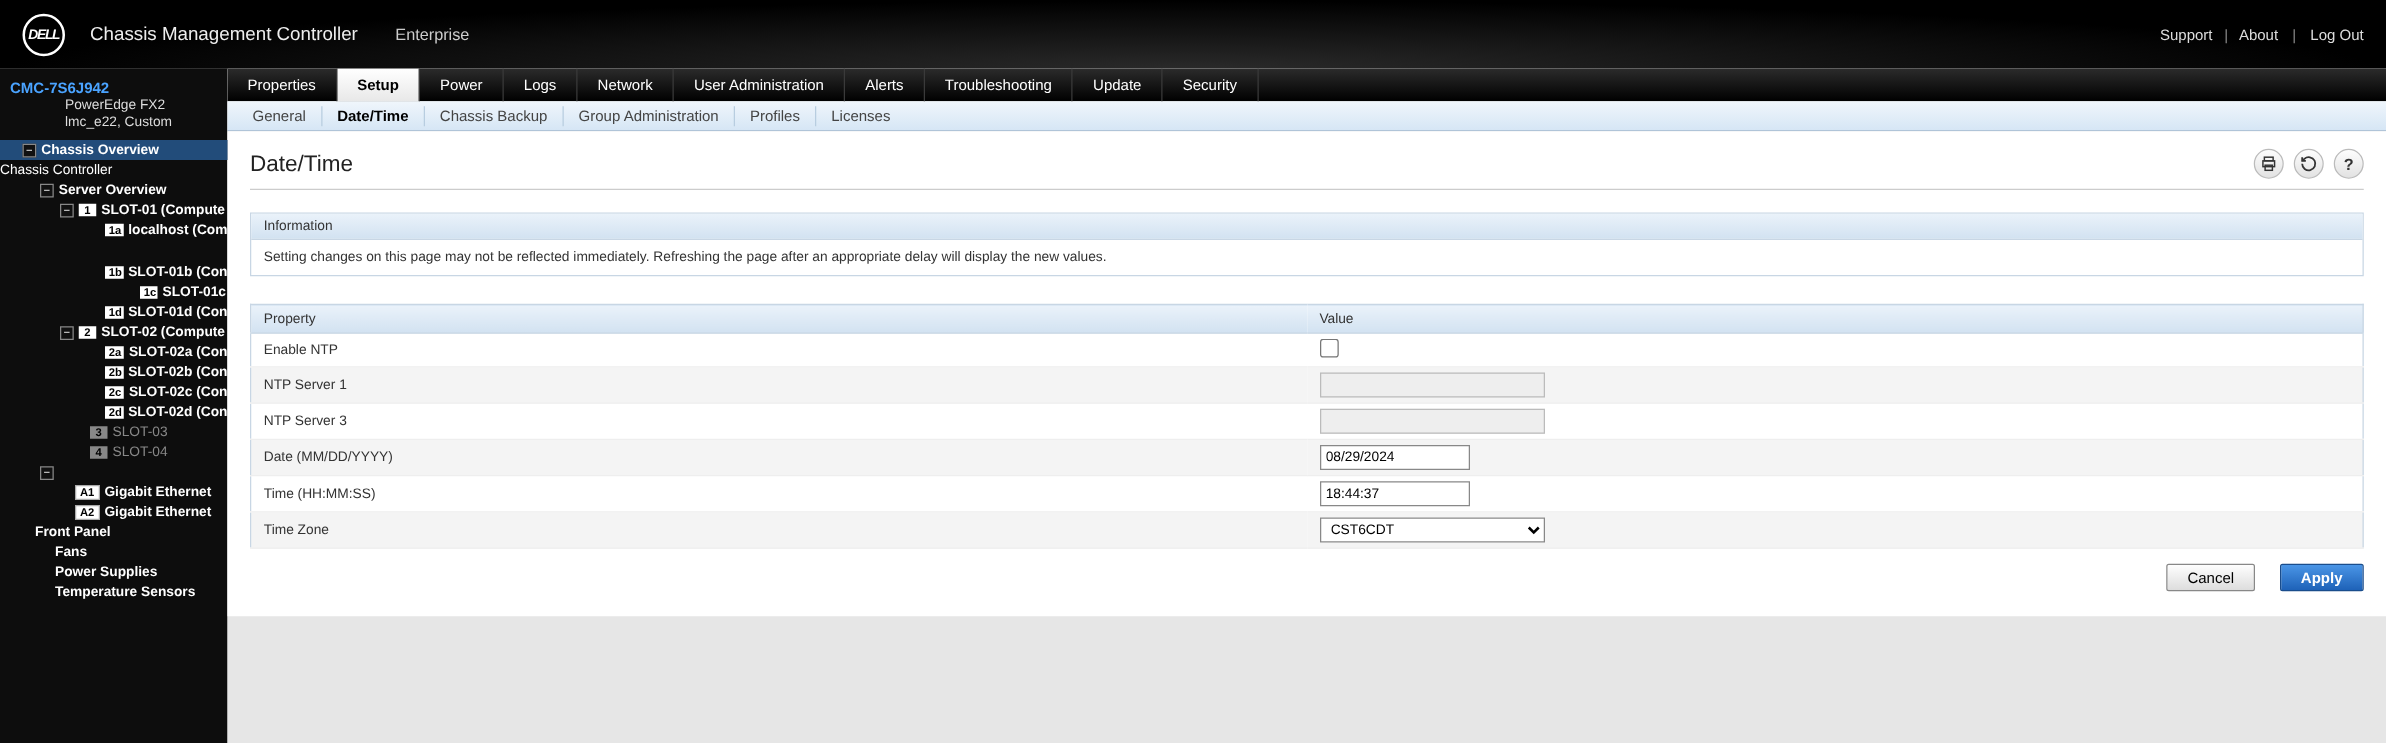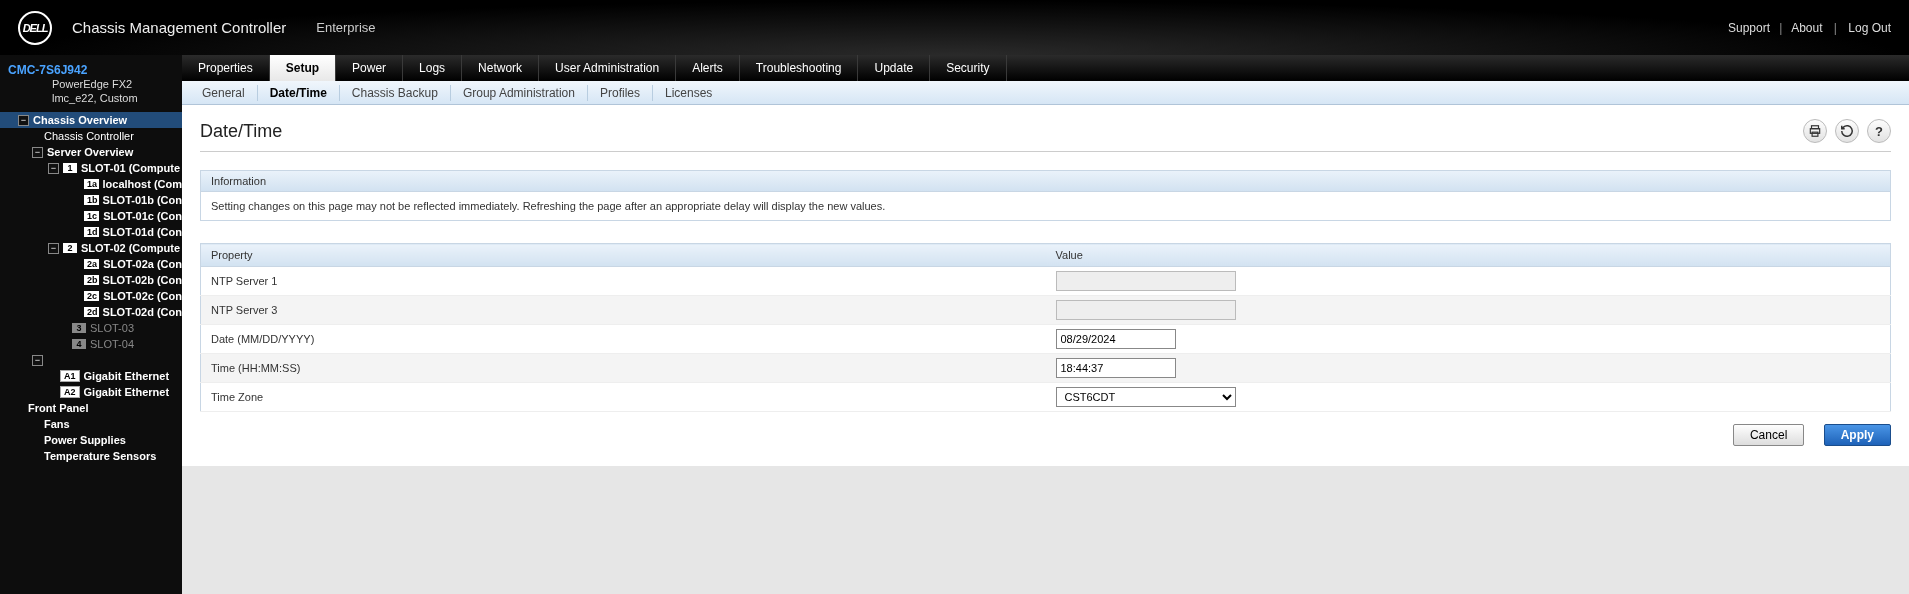--- a/index.html
+++ b/index.html
@@ -160,41 +160,41 @@
   <div class="sidebar">
     <div class="dev-id">CMC-7S6J942</div>
     <div class="dev-sub">PowerEdge FX2</div>
     <div class="dev-sub">lmc_e22, Custom</div>
 
     <div class="tree">
       <div class="tree-row sel" style="padding-left:18px;">
         <span class="exp">−</span>
         <span class="lbl">Chassis Overview</span>
       </div>
-      <div class="tree-row" style="padding-left:44px;">
+      <div class="tree-row" style="">
         <span class="lbl">Chassis Controller</span>
       </div>
       <div class="tree-row" style="padding-left:32px;">
         <span class="exp">−</span>
         <span class="lbl" style="font-weight:bold;">Server Overview</span>
       </div>
       <div class="tree-row" style="padding-left:48px;">
         <span class="exp">−</span>
         <span class="badge">1</span>
         <span class="lbl" style="font-weight:bold;">SLOT-01 (Compute</span>
       </div>
       <div class="tree-row" style="padding-left:84px;">
         <span class="badge">1a</span>
         <span class="lbl" style="font-weight:bold;">localhost (Com</span>
       </div>
-      <div class="tree-row" style="padding-left:84px;">
+      <div class="tree-row" style="padding-left:84px;margin-top:18px;">
         <span class="badge">1b</span>
         <span class="lbl" style="font-weight:bold;">SLOT-01b (Con</span>
       </div>
-      <div class="tree-row" style="padding-left:84px;">
+      <div class="tree-row" style="padding-left:112px;">
         <span class="badge">1c</span>
         <span class="lbl" style="font-weight:bold;">SLOT-01c (Con</span>
       </div>
       <div class="tree-row" style="padding-left:84px;">
         <span class="badge">1d</span>
         <span class="lbl" style="font-weight:bold;">SLOT-01d (Con</span>
       </div>
       <div class="tree-row" style="padding-left:48px;">
         <span class="exp">−</span>
         <span class="badge">2</span>
@@ -301,20 +301,24 @@
 
       <table class="prop-table">
         <thead>
           <tr>
             <th>Property</th>
             <th>Value</th>
           </tr>
         </thead>
         <tbody>
           <tr>
+            <td>Enable NTP</td>
+            <td><input type="checkbox" style=""></td>
+          </tr>
+          <tr>
             <td>NTP Server 1</td>
             <td><input type="text" disabled="" value="" style=""></td>
           </tr>
           <tr>
             <td>NTP Server 3</td>
             <td><input type="text" disabled="" value="" style=""></td>
           </tr>
           <tr>
             <td>Date (MM/DD/YYYY)</td>
             <td><input type="text" class="narrow" value="08/29/2024" style=""></td>

